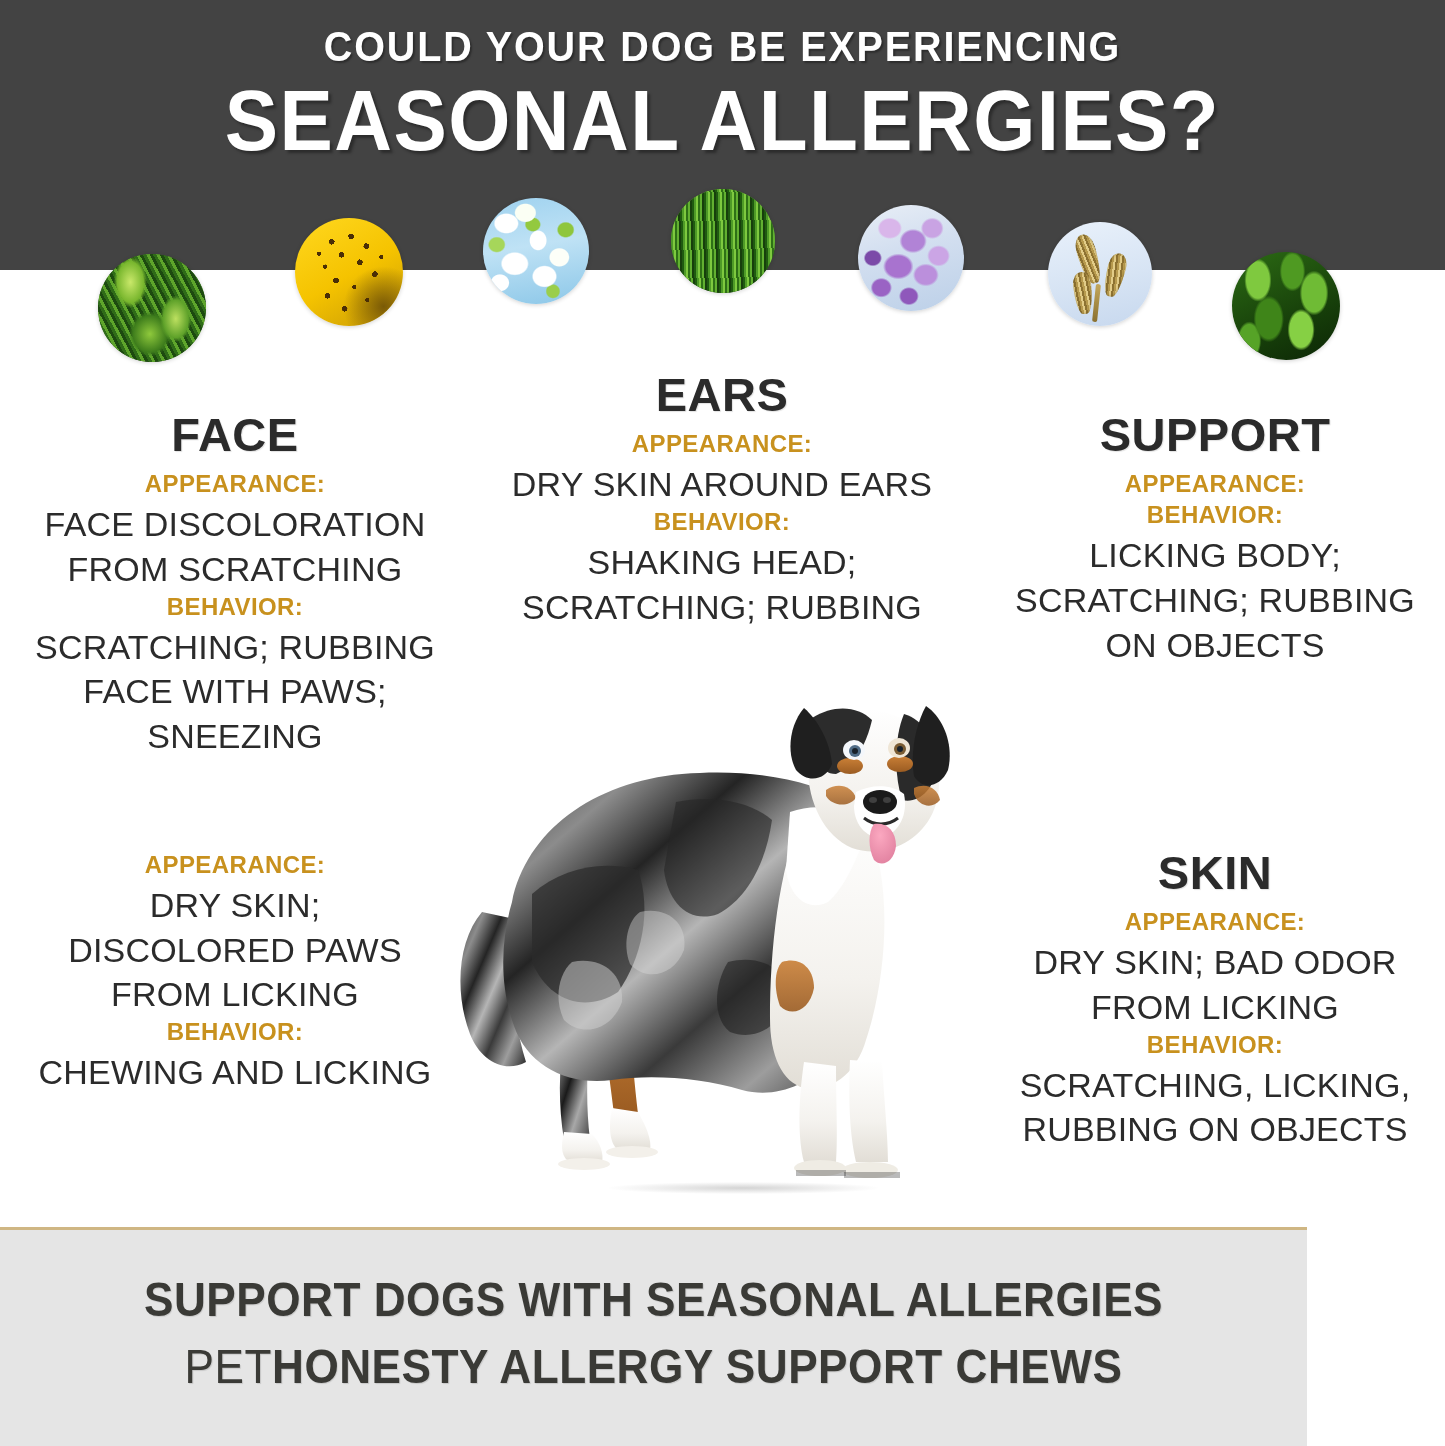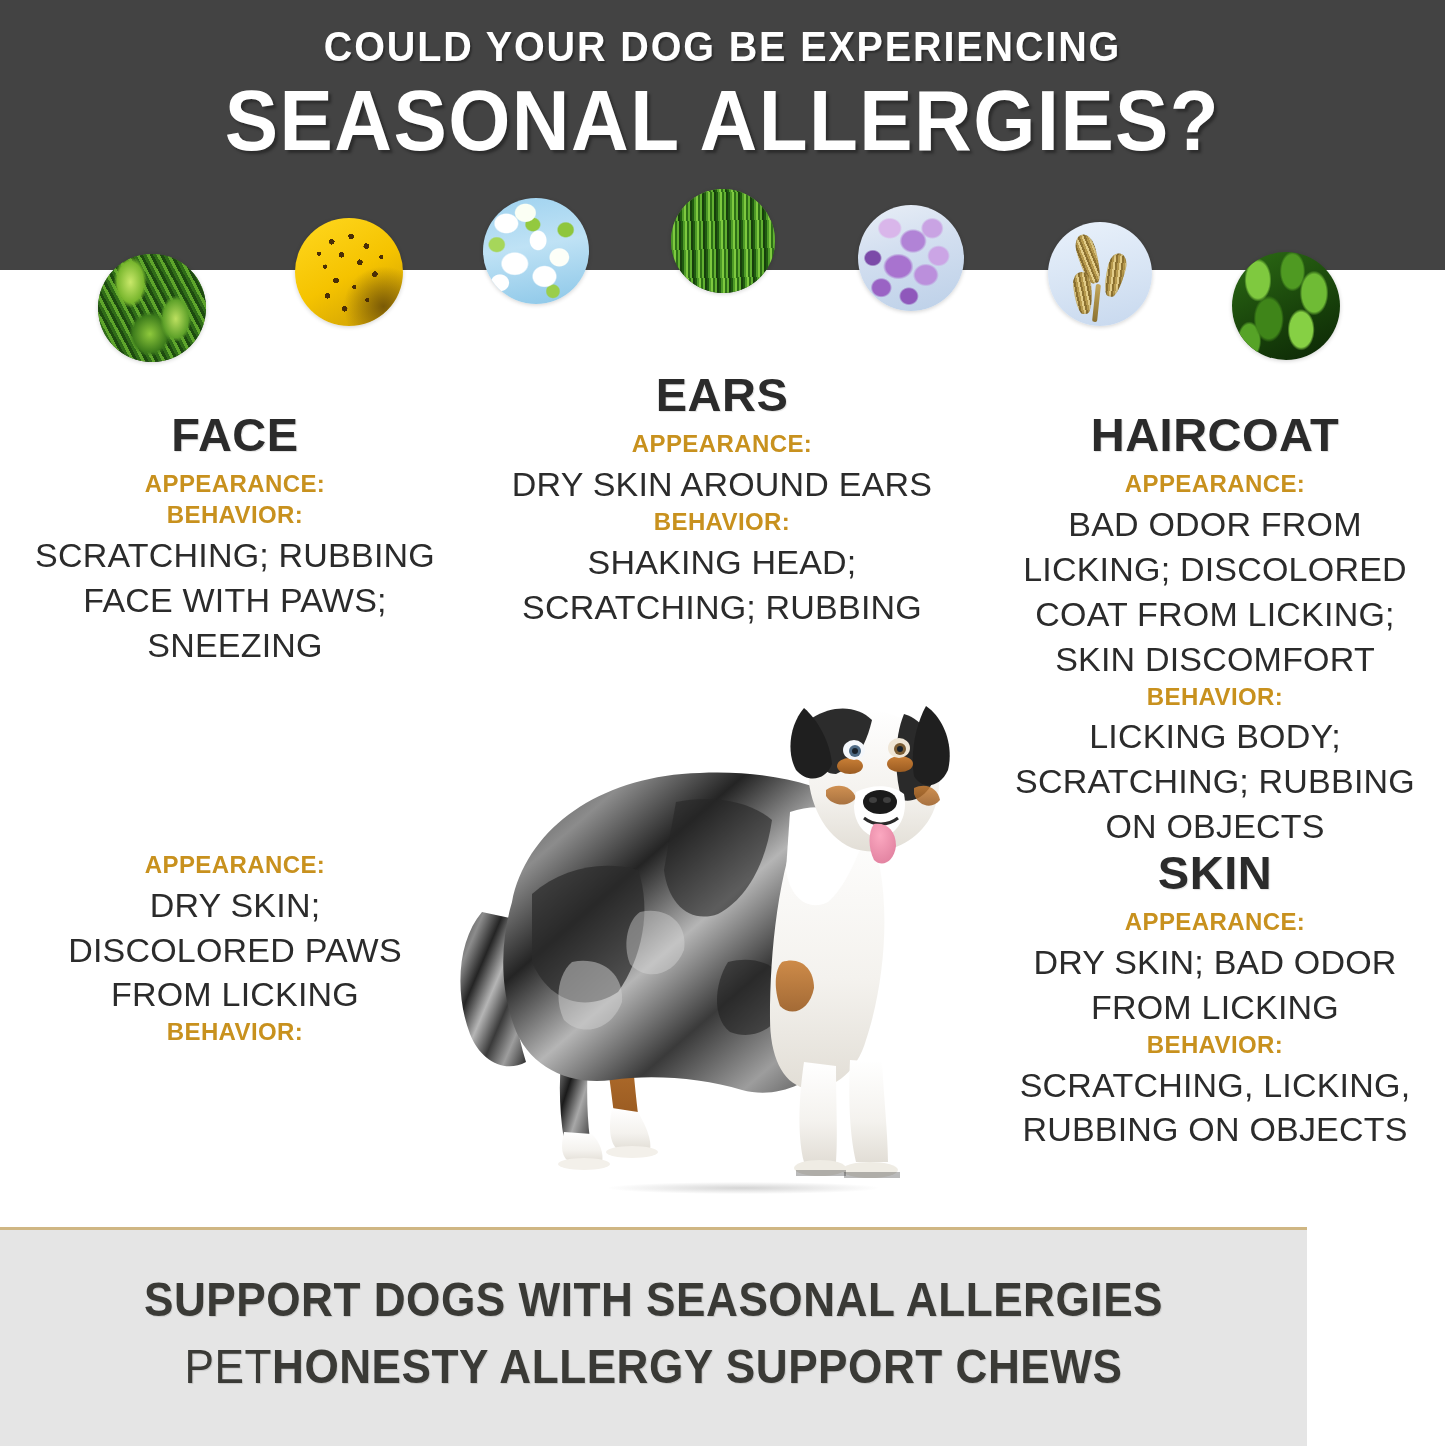--- a/index.html
+++ b/index.html
@@ -263,44 +263,45 @@
     <div class="art-leaves"></div>
   </div>
 
 </div>
 
 <div class="content">
 
   <div class="block" style="left:20px; top:140px; width:430px;">
     <div class="block-title">FACE</div>
     <div class="sub-label">APPEARANCE:</div>
+    <div class="sub-text">FACE DISCOLORATION<br>FROM SCRATCHING</div>
     <div class="sub-label">BEHAVIOR:</div>
     <div class="sub-text">SCRATCHING; RUBBING<br>FACE WITH PAWS;<br>SNEEZING</div>
   </div>
 
   <div class="block" style="left:507px; top:100px; width:430px;">
     <div class="block-title">EARS</div>
     <div class="sub-label">APPEARANCE:</div>
     <div class="sub-text">DRY SKIN AROUND EARS</div>
     <div class="sub-label">BEHAVIOR:</div>
     <div class="sub-text">SHAKING HEAD;<br>SCRATCHING; RUBBING</div>
   </div>
 
   <div class="block" style="left:1000px; top:140px; width:430px;">
-    <div class="block-title">HAIRCOAT</div>
+    <div class="block-title">SUPPORT</div>
     <div class="sub-label">APPEARANCE:</div>
-    <div class="sub-text">BAD ODOR FROM<br>LICKING; DISCOLORED<br>COAT FROM LICKING;<br>SKIN DISCOMFORT</div>
     <div class="sub-label">BEHAVIOR:</div>
     <div class="sub-text">LICKING BODY;<br>SCRATCHING; RUBBING<br>ON OBJECTS</div>
   </div>
 
   <div class="block" style="left:20px; top:578px; width:430px;">
     <div class="sub-label">APPEARANCE:</div>
     <div class="sub-text">DRY SKIN;<br>DISCOLORED PAWS<br>FROM LICKING</div>
     <div class="sub-label">BEHAVIOR:</div>
+    <div class="sub-text">CHEWING AND LICKING</div>
   </div>
 
   <div class="block" style="left:1000px; top:578px; width:430px;">
     <div class="block-title">SKIN</div>
     <div class="sub-label">APPEARANCE:</div>
     <div class="sub-text">DRY SKIN; BAD ODOR<br>FROM LICKING</div>
     <div class="sub-label">BEHAVIOR:</div>
     <div class="sub-text">SCRATCHING, LICKING,<br>RUBBING ON OBJECTS</div>
   </div>
 

